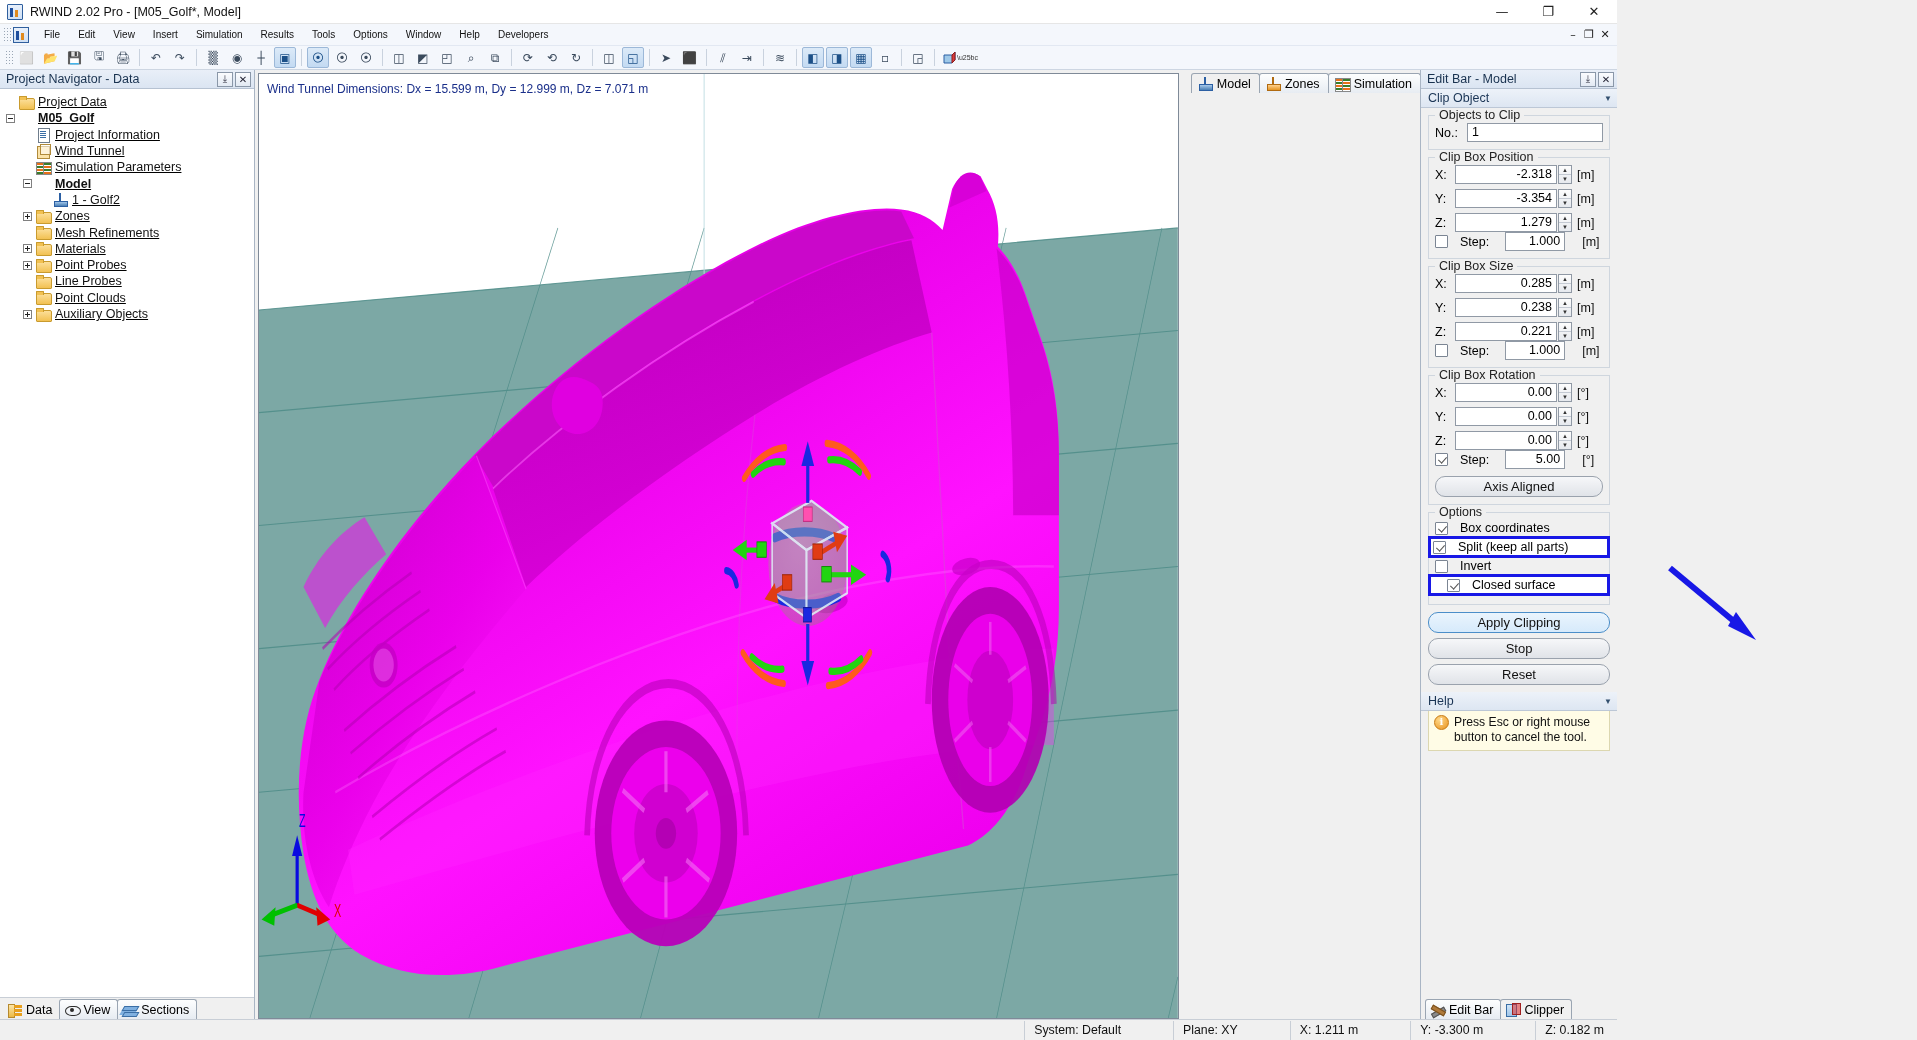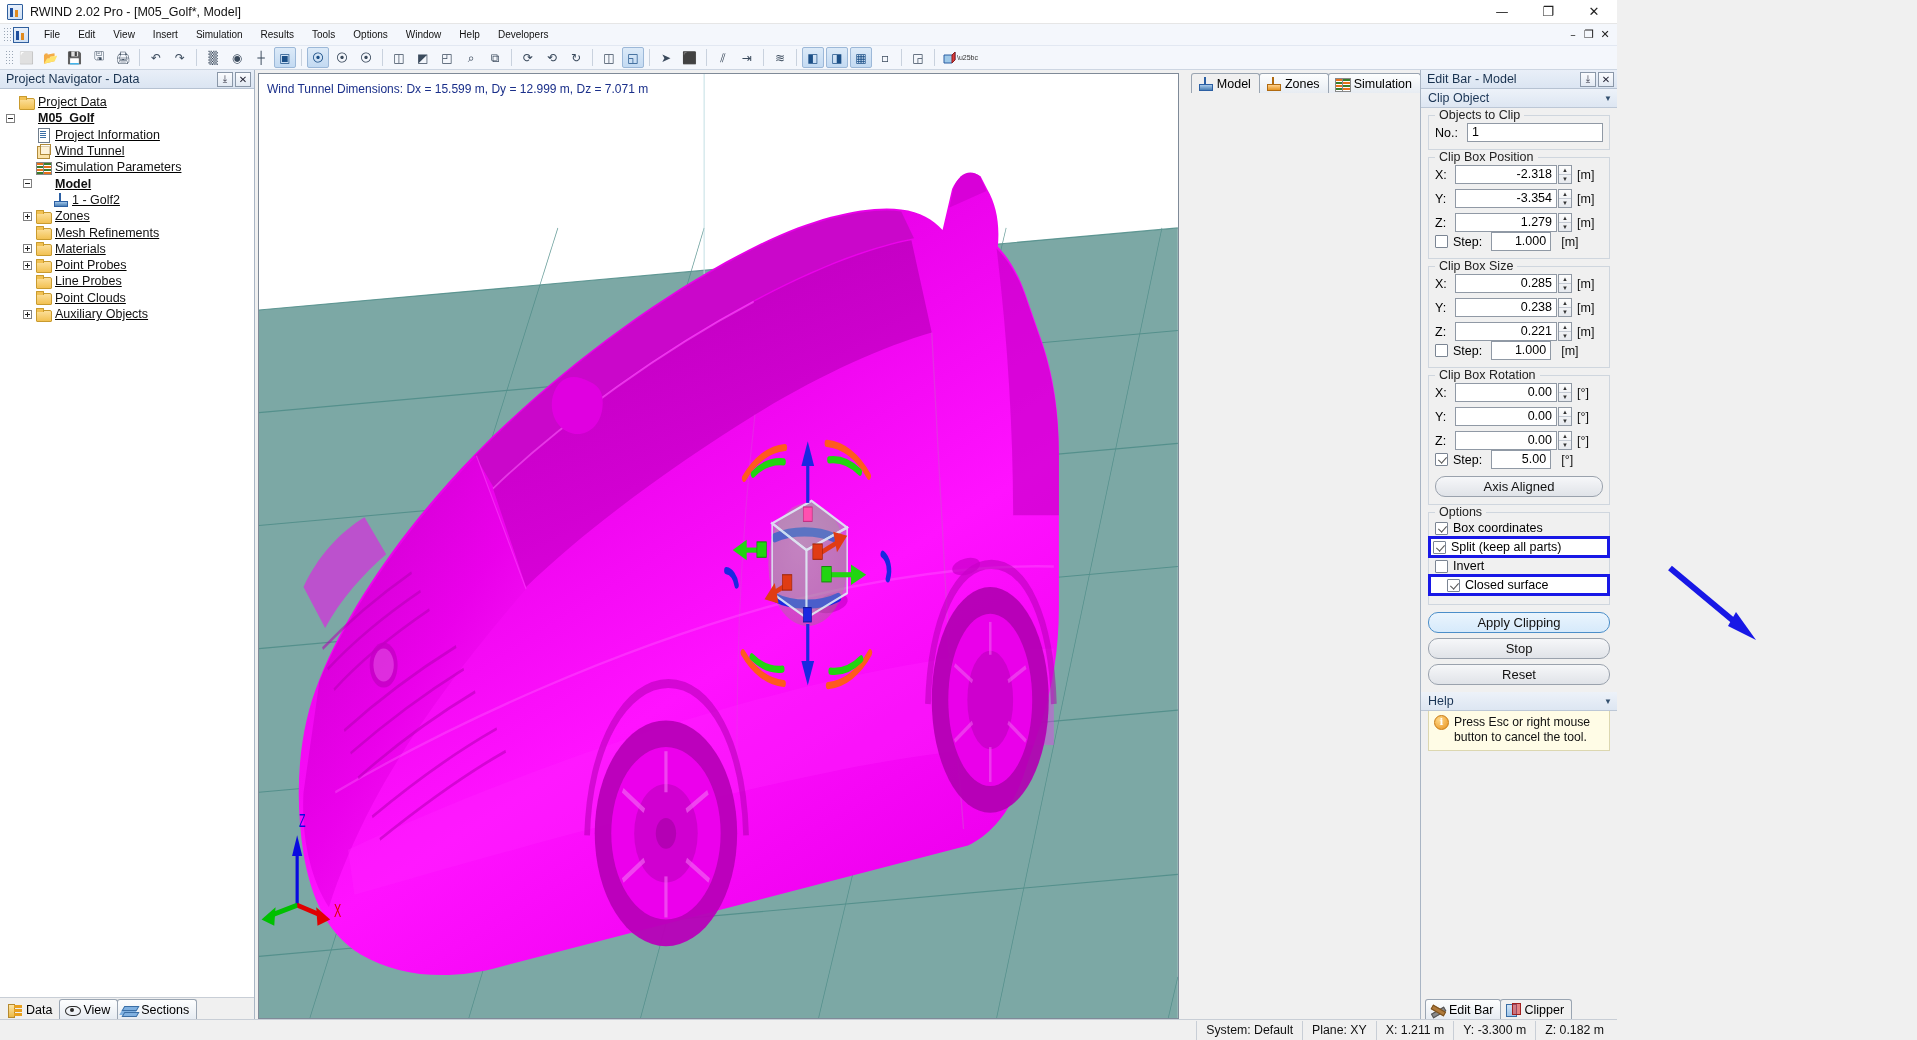--- a/index.html
+++ b/index.html
@@ -332,21 +332,21 @@
     background: linear-gradient(#fdfdfd,#e6e9ee);
     display: flex; flex-direction: column;
     flex: 0 0 14px;
   }
   .spin div {
     flex:1; display:flex; align-items:center; justify-content:center;
     font-size: 6px; color:#333; line-height:1;
   }
   .spin div:first-child { border-bottom:1px solid #c4cad3; }
   .unit { width: 26px; margin-left: 5px; font-size: 12.5px; color:#111; }
-  .cbrow { display:flex; align-items:center; gap:5px; }
+  .cbrow { display:flex; align-items:center; gap:12px; }
   .cb {
     width: 13px; height: 13px; flex:0 0 13px;
     border: 1px solid #7b8593;
     background: #fff;
     position: relative;
     border-radius: 1px;
   }
   .cb.on::after {
     content:"";
     position:absolute; left:3.5px; top:1px; width:4px; height:7px;
@@ -408,20 +408,21 @@
   
   .statusbar {
     height: 21px;
     flex: 0 0 21px;
     background: #f0f0f0;
     border-top: 1px solid #c8ced6;
     display:flex; align-items:center; justify-content:flex-end;
     font-size: 12.3px;
     color: #111;
     padding-right: 4px;
+    gap: 43px;
   }
   .sb-cell {
     padding: 0 9px; height: 19px;
     display:flex; align-items:center;
     border-left: 1px solid #c8ced6;
   }
 
   
   .ti { width:14px; height:14px; position:relative; flex:0 0 14px; }
   .ti.data::before { content:""; position:absolute; left:0; top:1px; width:5px; height:12px; background:linear-gradient(#fde6a8,#eab947); border:1px solid #b5892f;}

